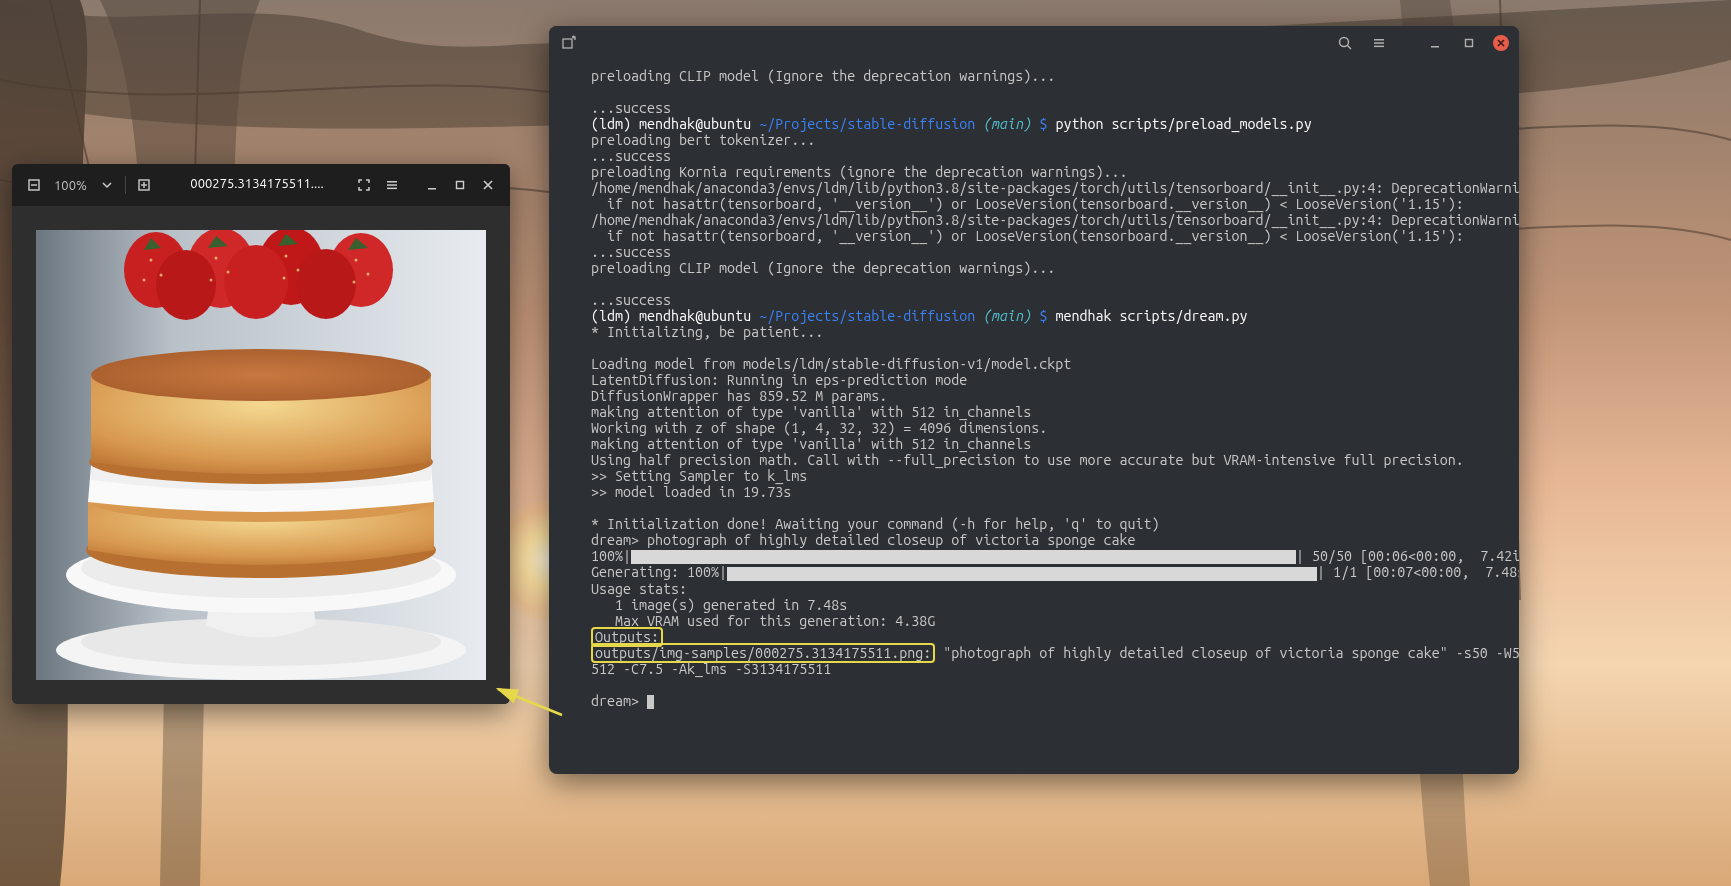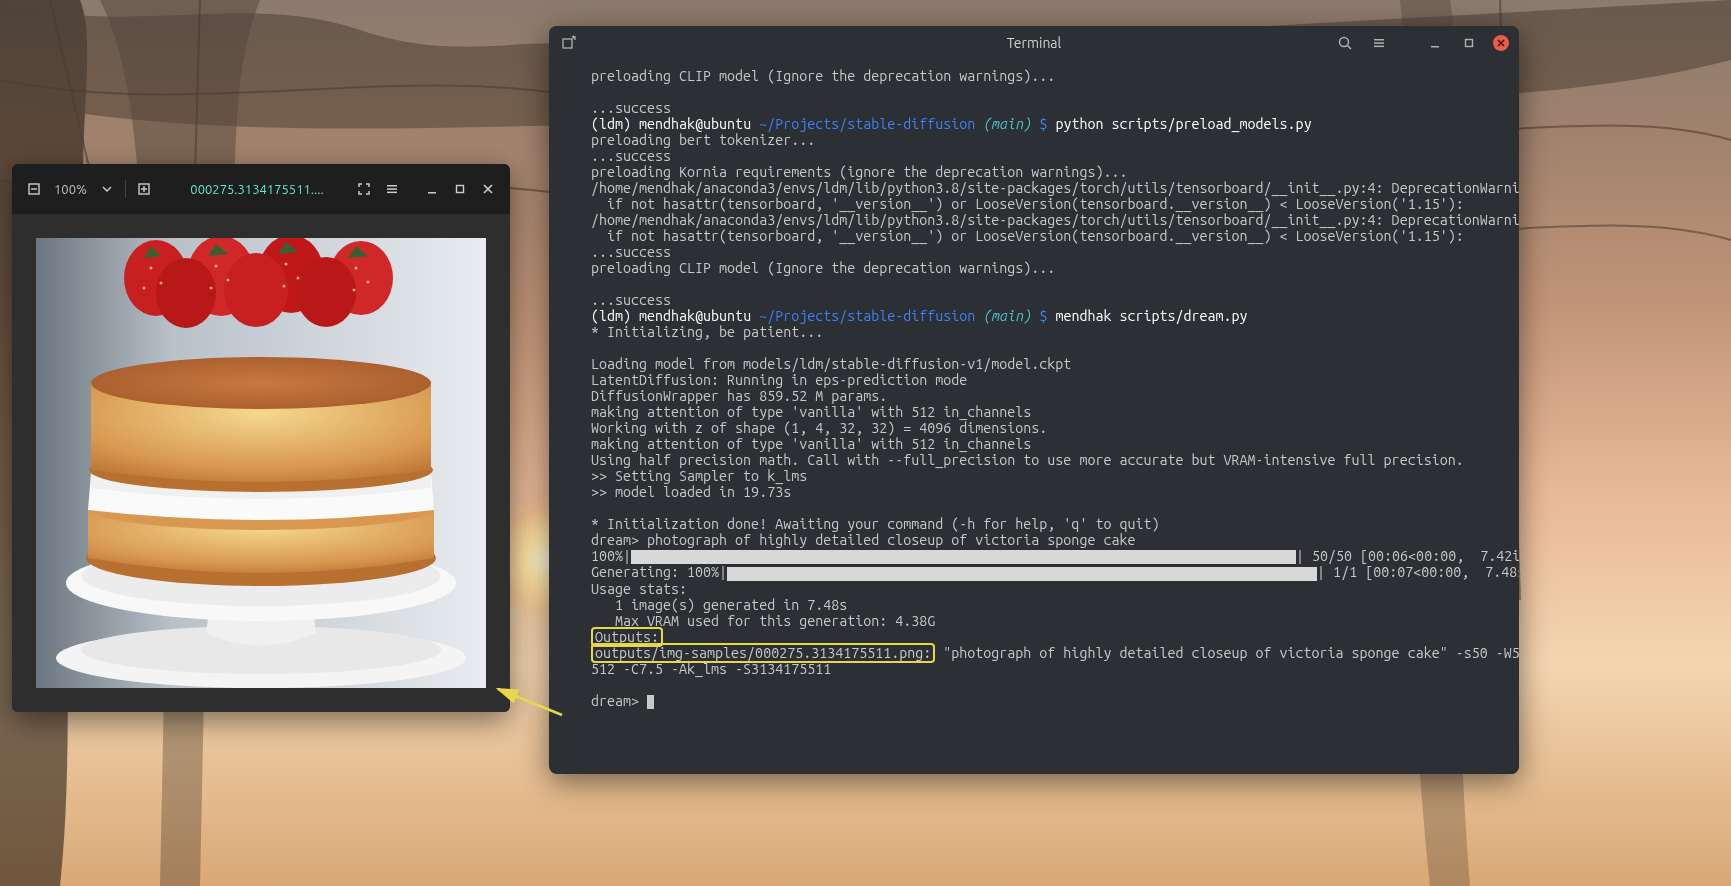--- a/index.html
+++ b/index.html
@@ -36,26 +36,25 @@
   position: absolute;
   left: 12px;
   top: 164px;
   width: 498px;
   background: #2e2e2e;
   border-radius: 6px;
   box-shadow: 0 8px 30px rgba(0,0,0,0.5);
   overflow: hidden;
 }
 .imgwin-titlebar {
-  height: 50px;
+  height: 42px;
   background: #1e1e1e;
   display: flex;
-  align-items: center;
   gap: 4px;
-  padding: 4px 8px;
+  padding: 12px 8px;
   color: #c0c0c0;
   font-size: 13px;
 }
 .iw-btn {
   width: 28px;
   height: 28px;
   display: flex;
   align-items: center;
   justify-content: center;
   border-radius: 4px;
@@ -67,21 +66,21 @@
   margin-right: 6px;
 }
 .iw-zoom-text {
   padding: 0 6px;
   font-size: 13px;
 }
 .iw-title {
   flex: 1;
   text-align: center;
   font-size: 13px;
-  color: #5eead4;
+  color: #ffffff;
   overflow: hidden;
   white-space: nowrap;
   text-overflow: ellipsis;
   padding: 0 8px;
 }
 .iw-right {
   display: flex;
   align-items: center;
 }
 .imgwin-body {
@@ -360,21 +359,20 @@
 <div class="termwin">
   <div class="term-titlebar">
     <div class="term-title-left">
       <span class="term-ctrl">
         <svg width="16" height="16" viewBox="0 0 16 16">
             <rect x="2" y="4" width="9" height="9" fill="none" stroke="#b0b0b0" stroke-width="1.3"></rect>
             <path d="M11 2 L14 2 L14 5 M12.5 0.5 L12.5 3.5" stroke="#b0b0b0" stroke-width="1.3" fill="none"></path>
           </svg>
       </span>
     </div>
-    <div class="term-title">Terminal</div>
     <div class="term-title-right">
       <span class="term-ctrl">
         <svg width="16" height="16" viewBox="0 0 16 16">
             <circle cx="7" cy="7" r="4.5" fill="none" stroke="#b0b0b0" stroke-width="1.5"></circle>
             <path d="M10.5 10.5 L14 14" stroke="#b0b0b0" stroke-width="1.5"></path>
           </svg>
       </span>
       <span class="term-ctrl">
         <svg width="14" height="14" viewBox="0 0 14 14">
             <rect x="2" y="3" width="10" height="1.5" fill="#b0b0b0"></rect>

